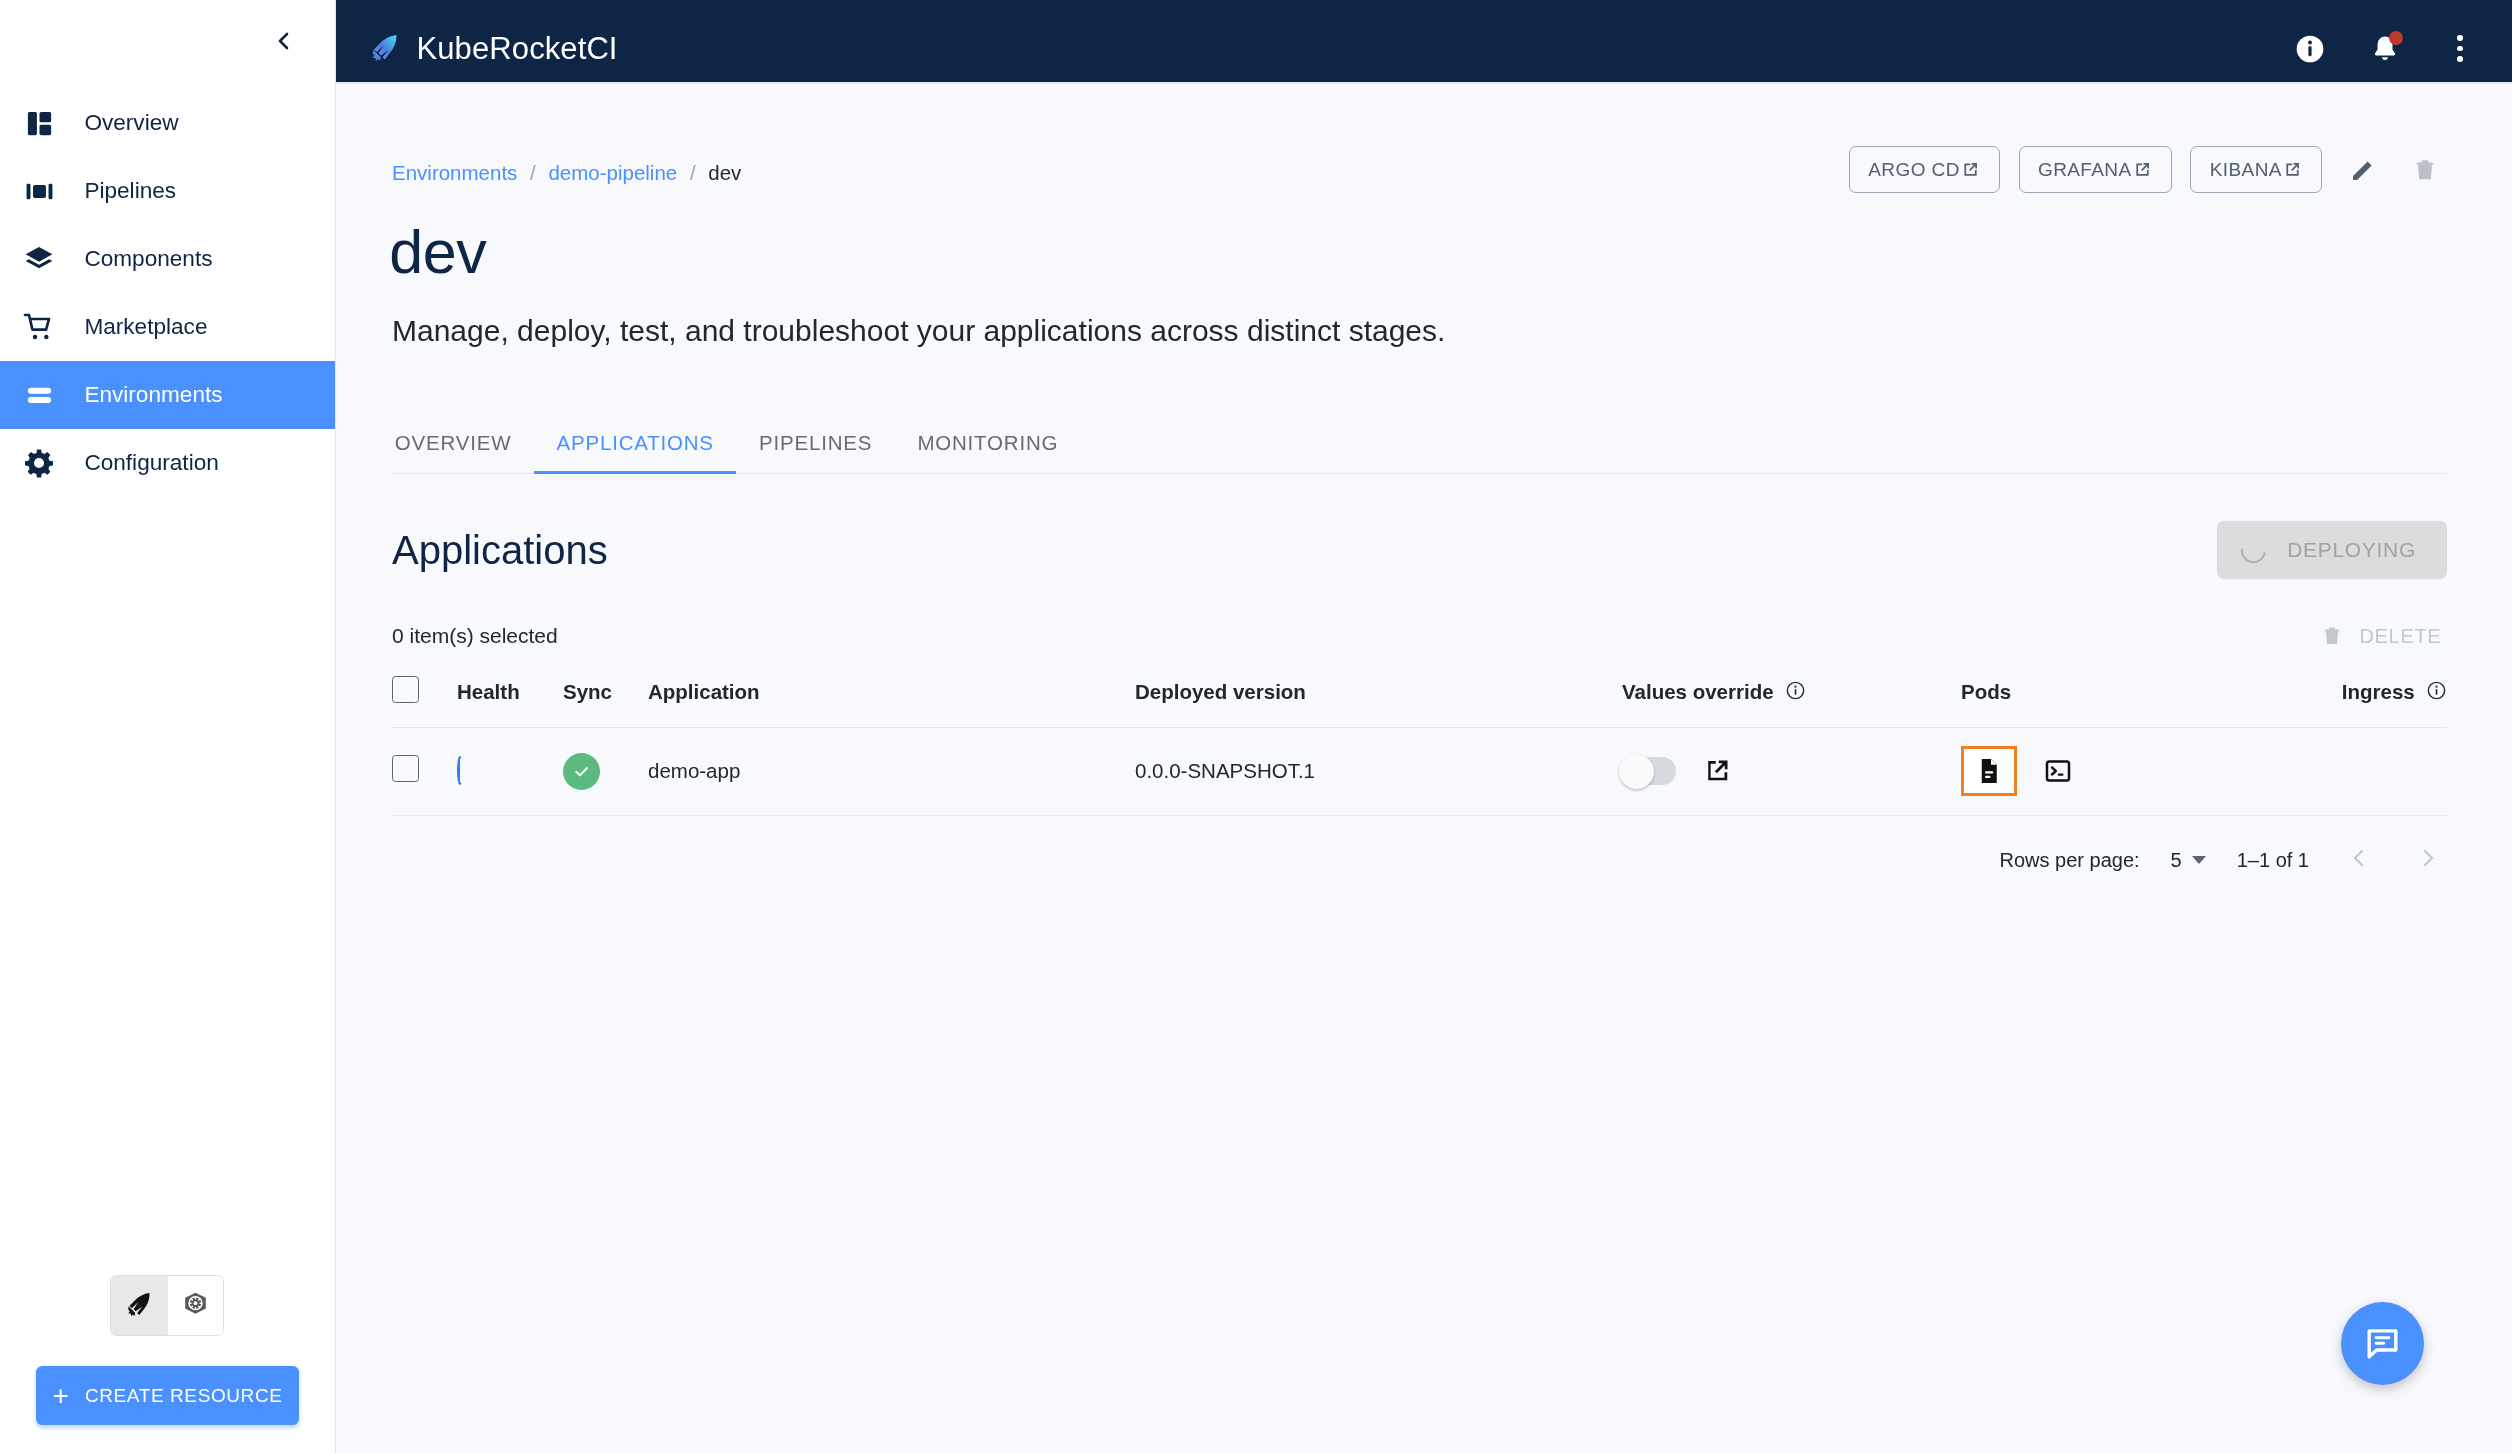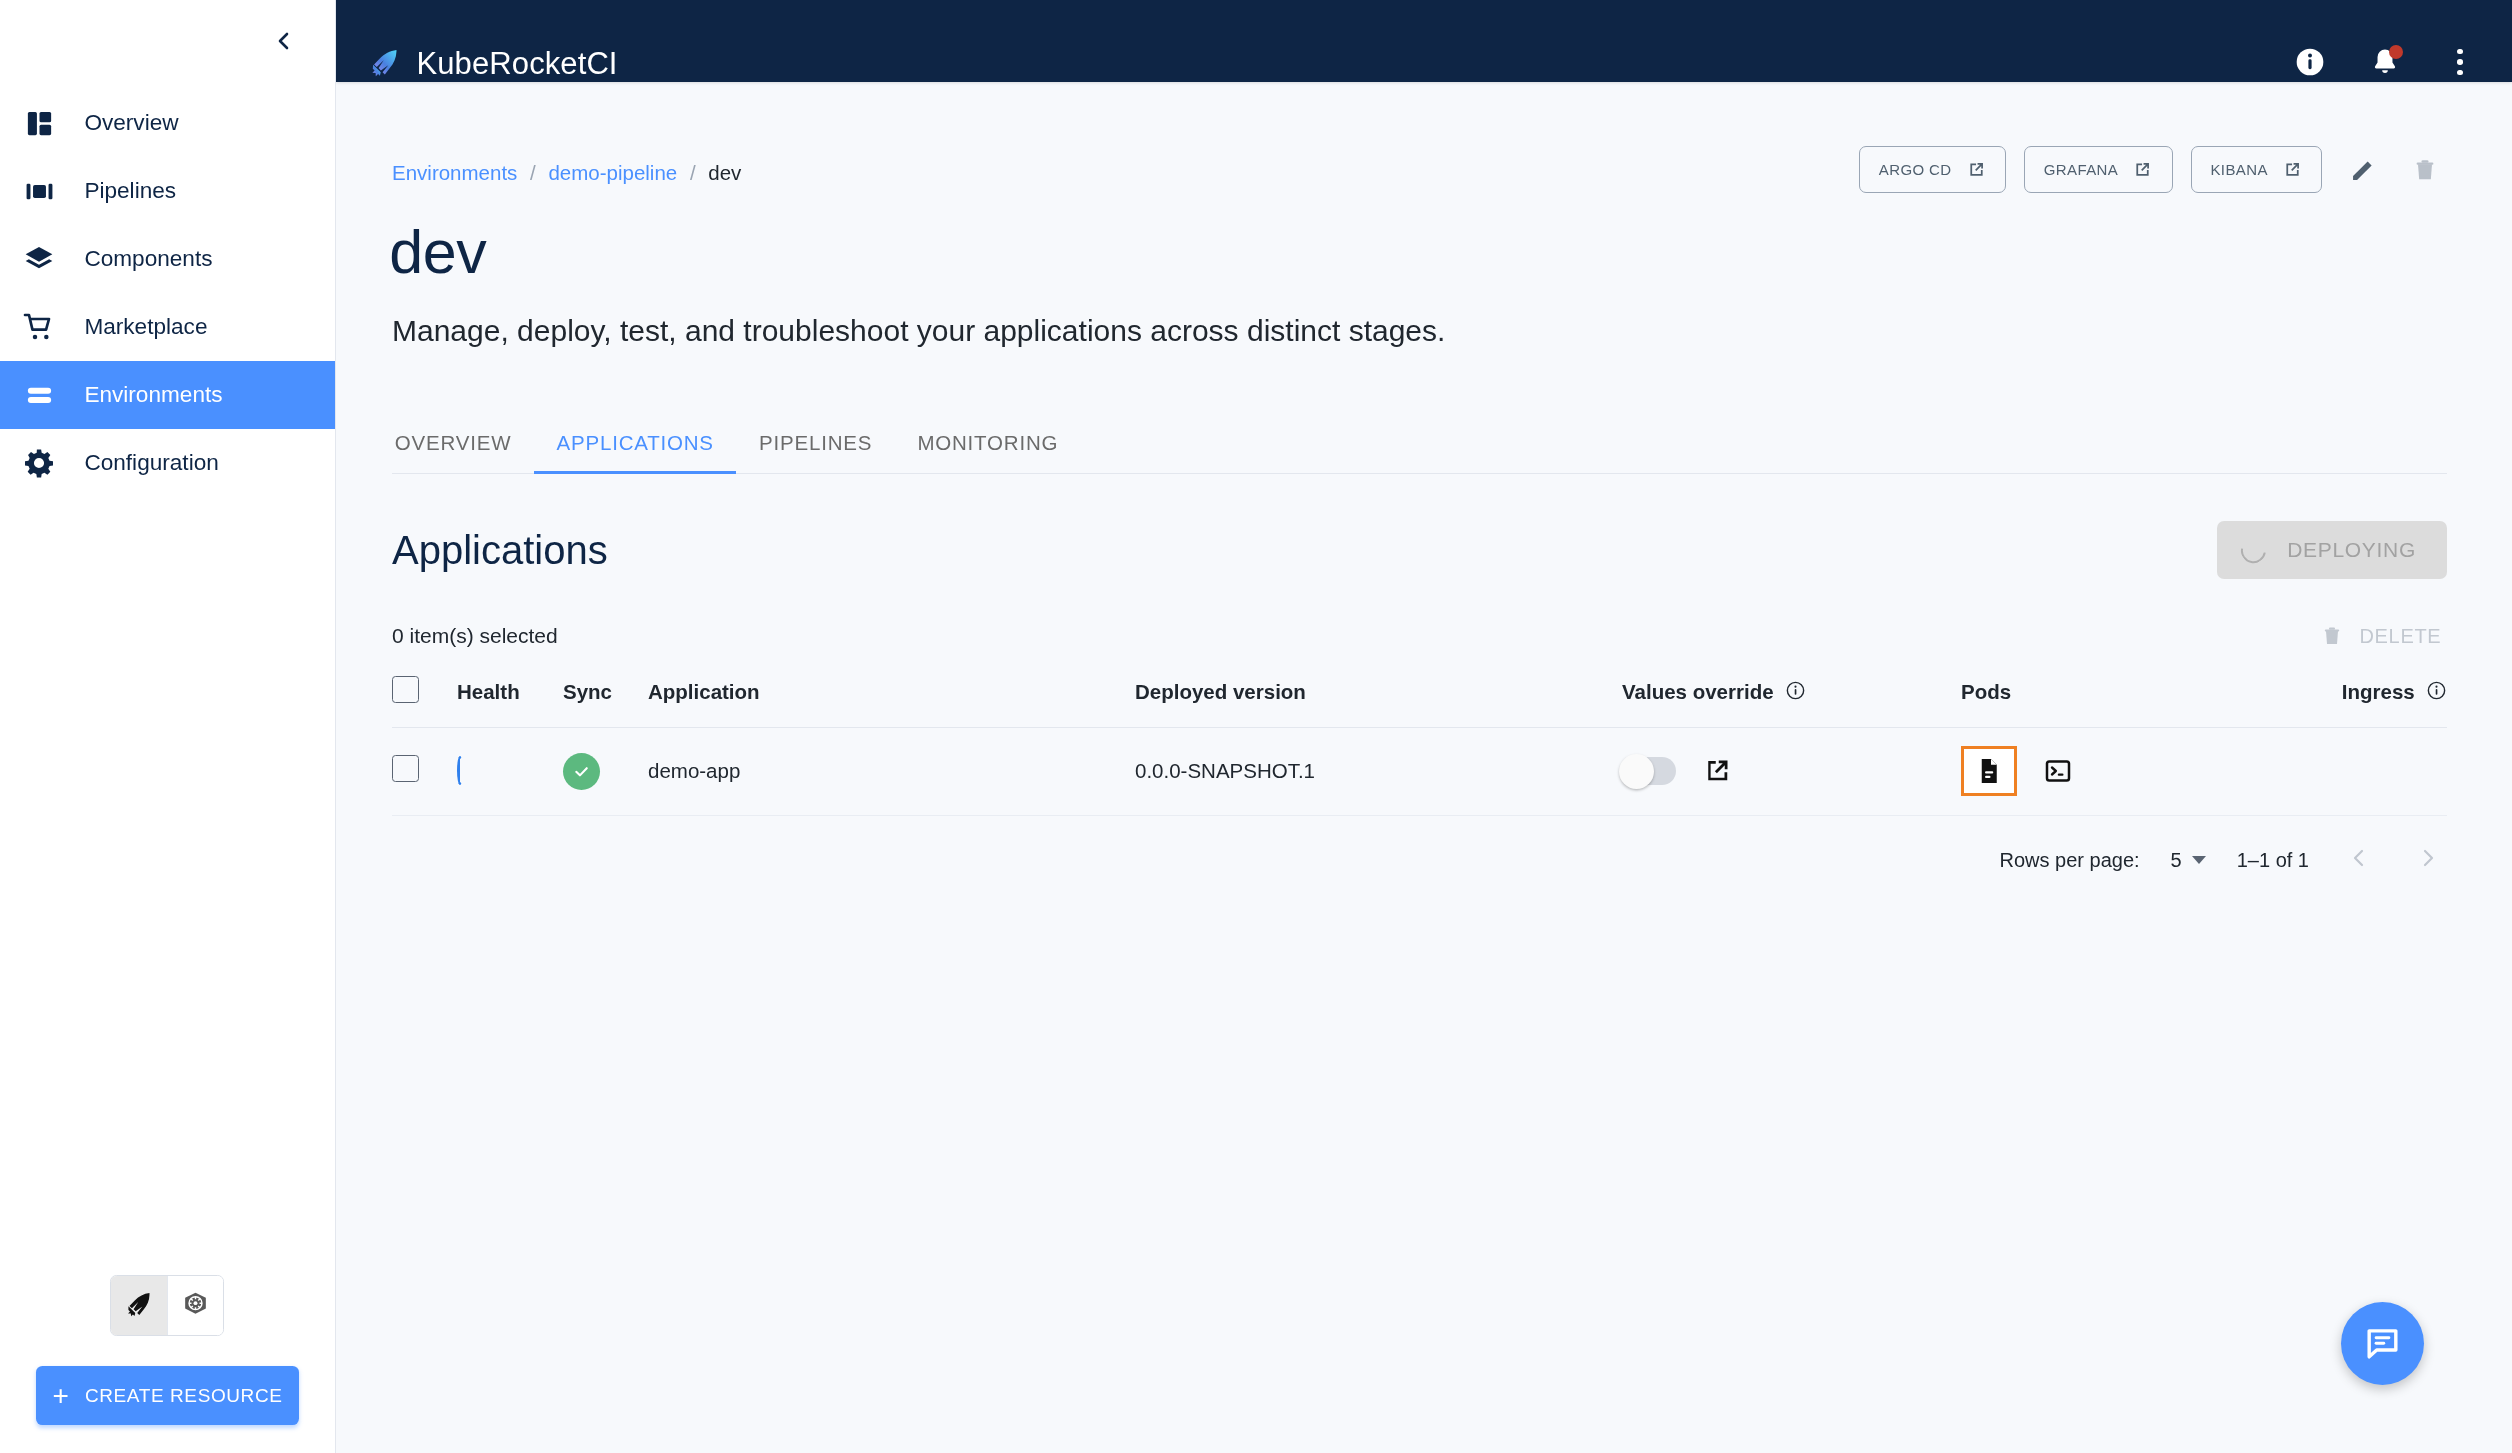--- a/index.html
+++ b/index.html
@@ -10,21 +10,21 @@
     background: #f7f9fc;
     overflow: hidden;
   }
 
   
   .app { position: relative; width: 2512px; height: 1453px; }
 
   
   .appbar {
     position: absolute; left: 336px; top: 0; right: 0; height: 82px;
-    background: #0e2545; display: flex; align-items: flex-end;
+    background: #0e2545; display: flex; align-items: center;
     padding: 15px 32px 0 31px;
     box-shadow: 0 1.4px 3.5px rgba(0,0,0,.18);
     z-index: 40;
   }
   .brand { display: flex; align-items: center; gap: 15.5px; }
   .brand-title {
     color: #ffffff; font-size: 31px; font-weight: 500; letter-spacing: 0.1px;
   }
   .appbar-spacer { flex: 1; }
   .appbar-actions { display: flex; align-items: center; gap: 35px; }
@@ -98,21 +98,21 @@
   }
   .page-sub { font-size: 30px; color: #20272f; margin-top: 27px; }
 
   .header-actions {
     position: absolute; right: 65px; top: 145px;
     display: flex; align-items: center; gap: 18.4px;
   }
   .ext-btn {
     height: 47px; padding: 0 18.4px; border: 0.7px solid #9aa6b5; border-radius: 7px;
     background: transparent; color: #50606f; display: flex; align-items: center;
-    gap: 14px; font-size: 15px; letter-spacing: 0.4px; cursor: pointer;
+    font-size: 19px; letter-spacing: 0.4px; cursor: pointer;
   }
   .icon-action { width: 44px; height: 44px; display:flex; align-items:center; justify-content:center; cursor:pointer; }
 
   
   .tabs {
     display: flex; gap: 0; margin-top: 83px;
     border-bottom: 0.7px solid #e3e7ee; width: 100%;
   }
   .tab {
     padding: 0 22.6px 18.4px 22.6px; font-size: 20.5px; letter-spacing: 0.8px;

